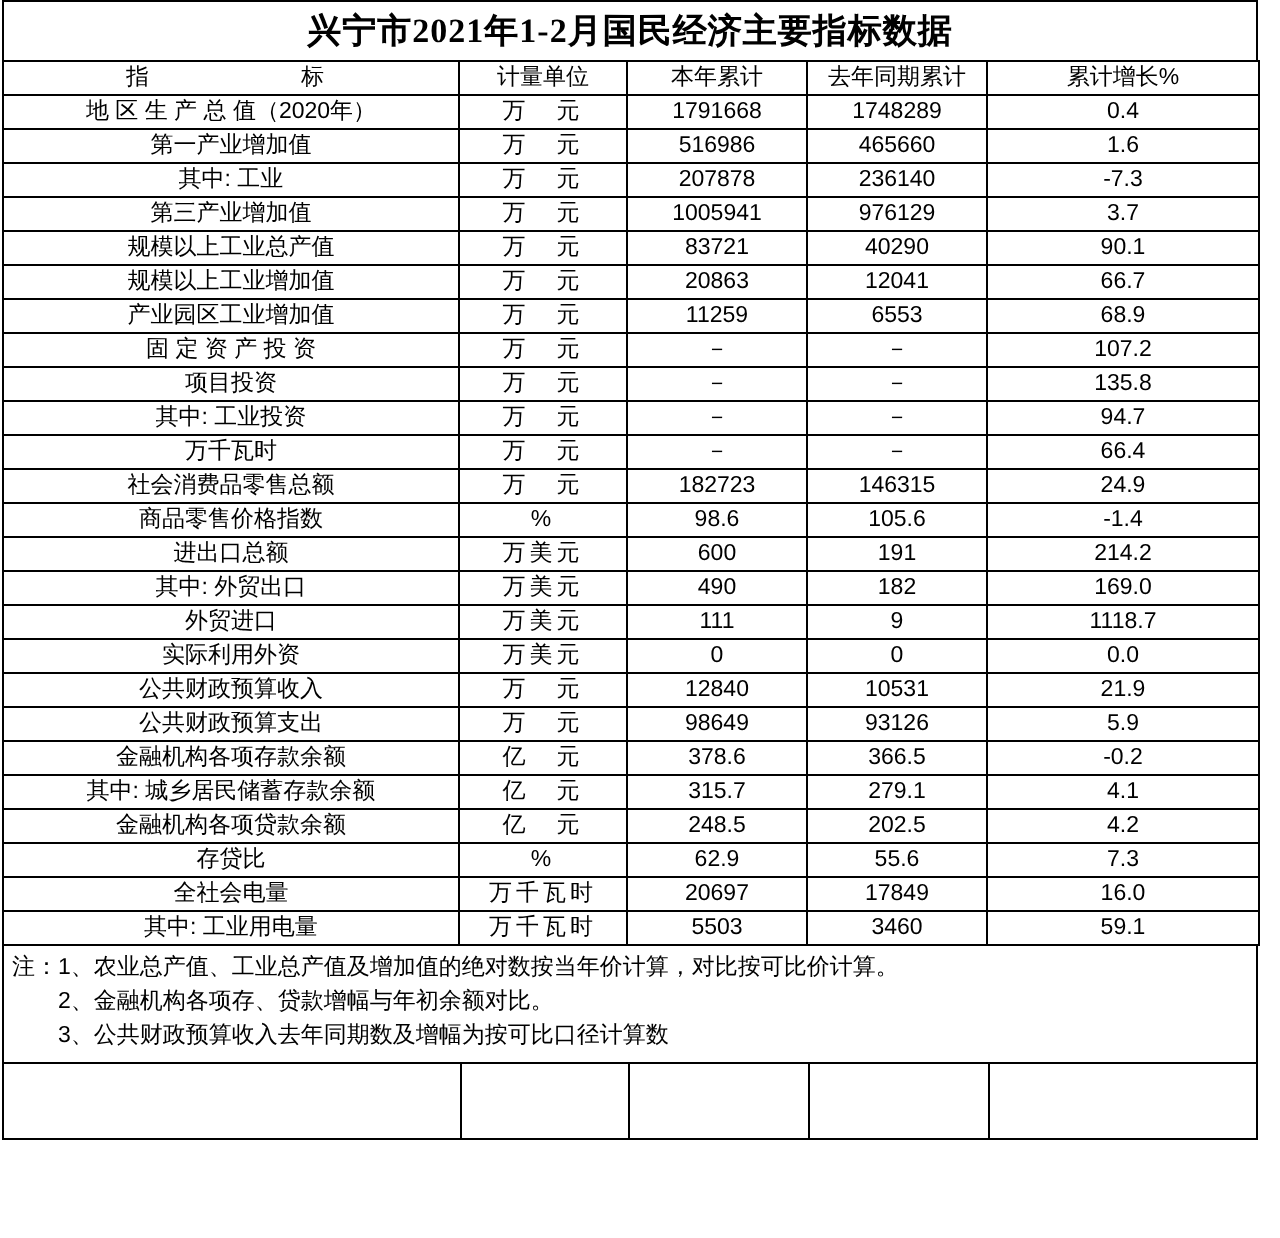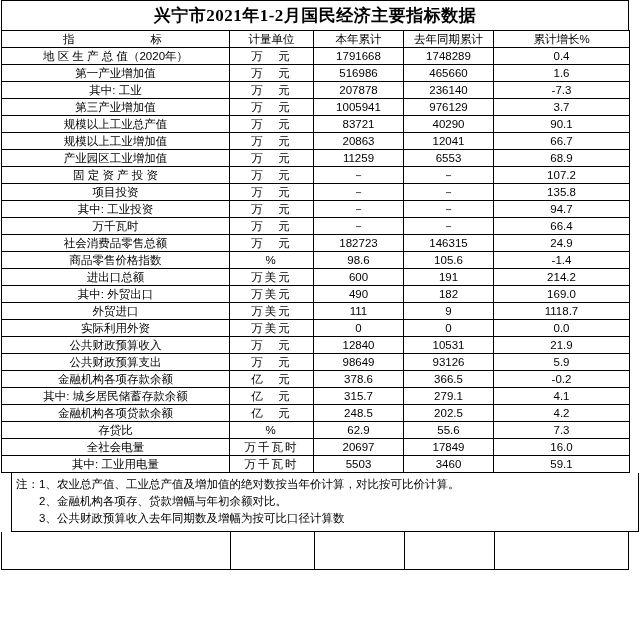--- a/index.html
+++ b/index.html
@@ -89,21 +89,21 @@
     text-align: center;
   }
   td.grow {
     text-align: center;
   }
   .i0 { padding-left: 2px; }
   .i1 { padding-left: 18px; }
   .i2 { padding-left: 34px; }
   .notes {
     width: 628px;
-    margin-left: 11px;
+    margin-left: 1px;
     border-left: 1px solid #000;
     border-right: 1px solid #000;
     border-bottom: 1px solid #000;
     box-sizing: border-box;
     font-size: 11.5px;
     color: #000;
     padding: 3px 4px 4px 4px;
     line-height: 17px;
   }
   .note-line { white-space: nowrap; }

